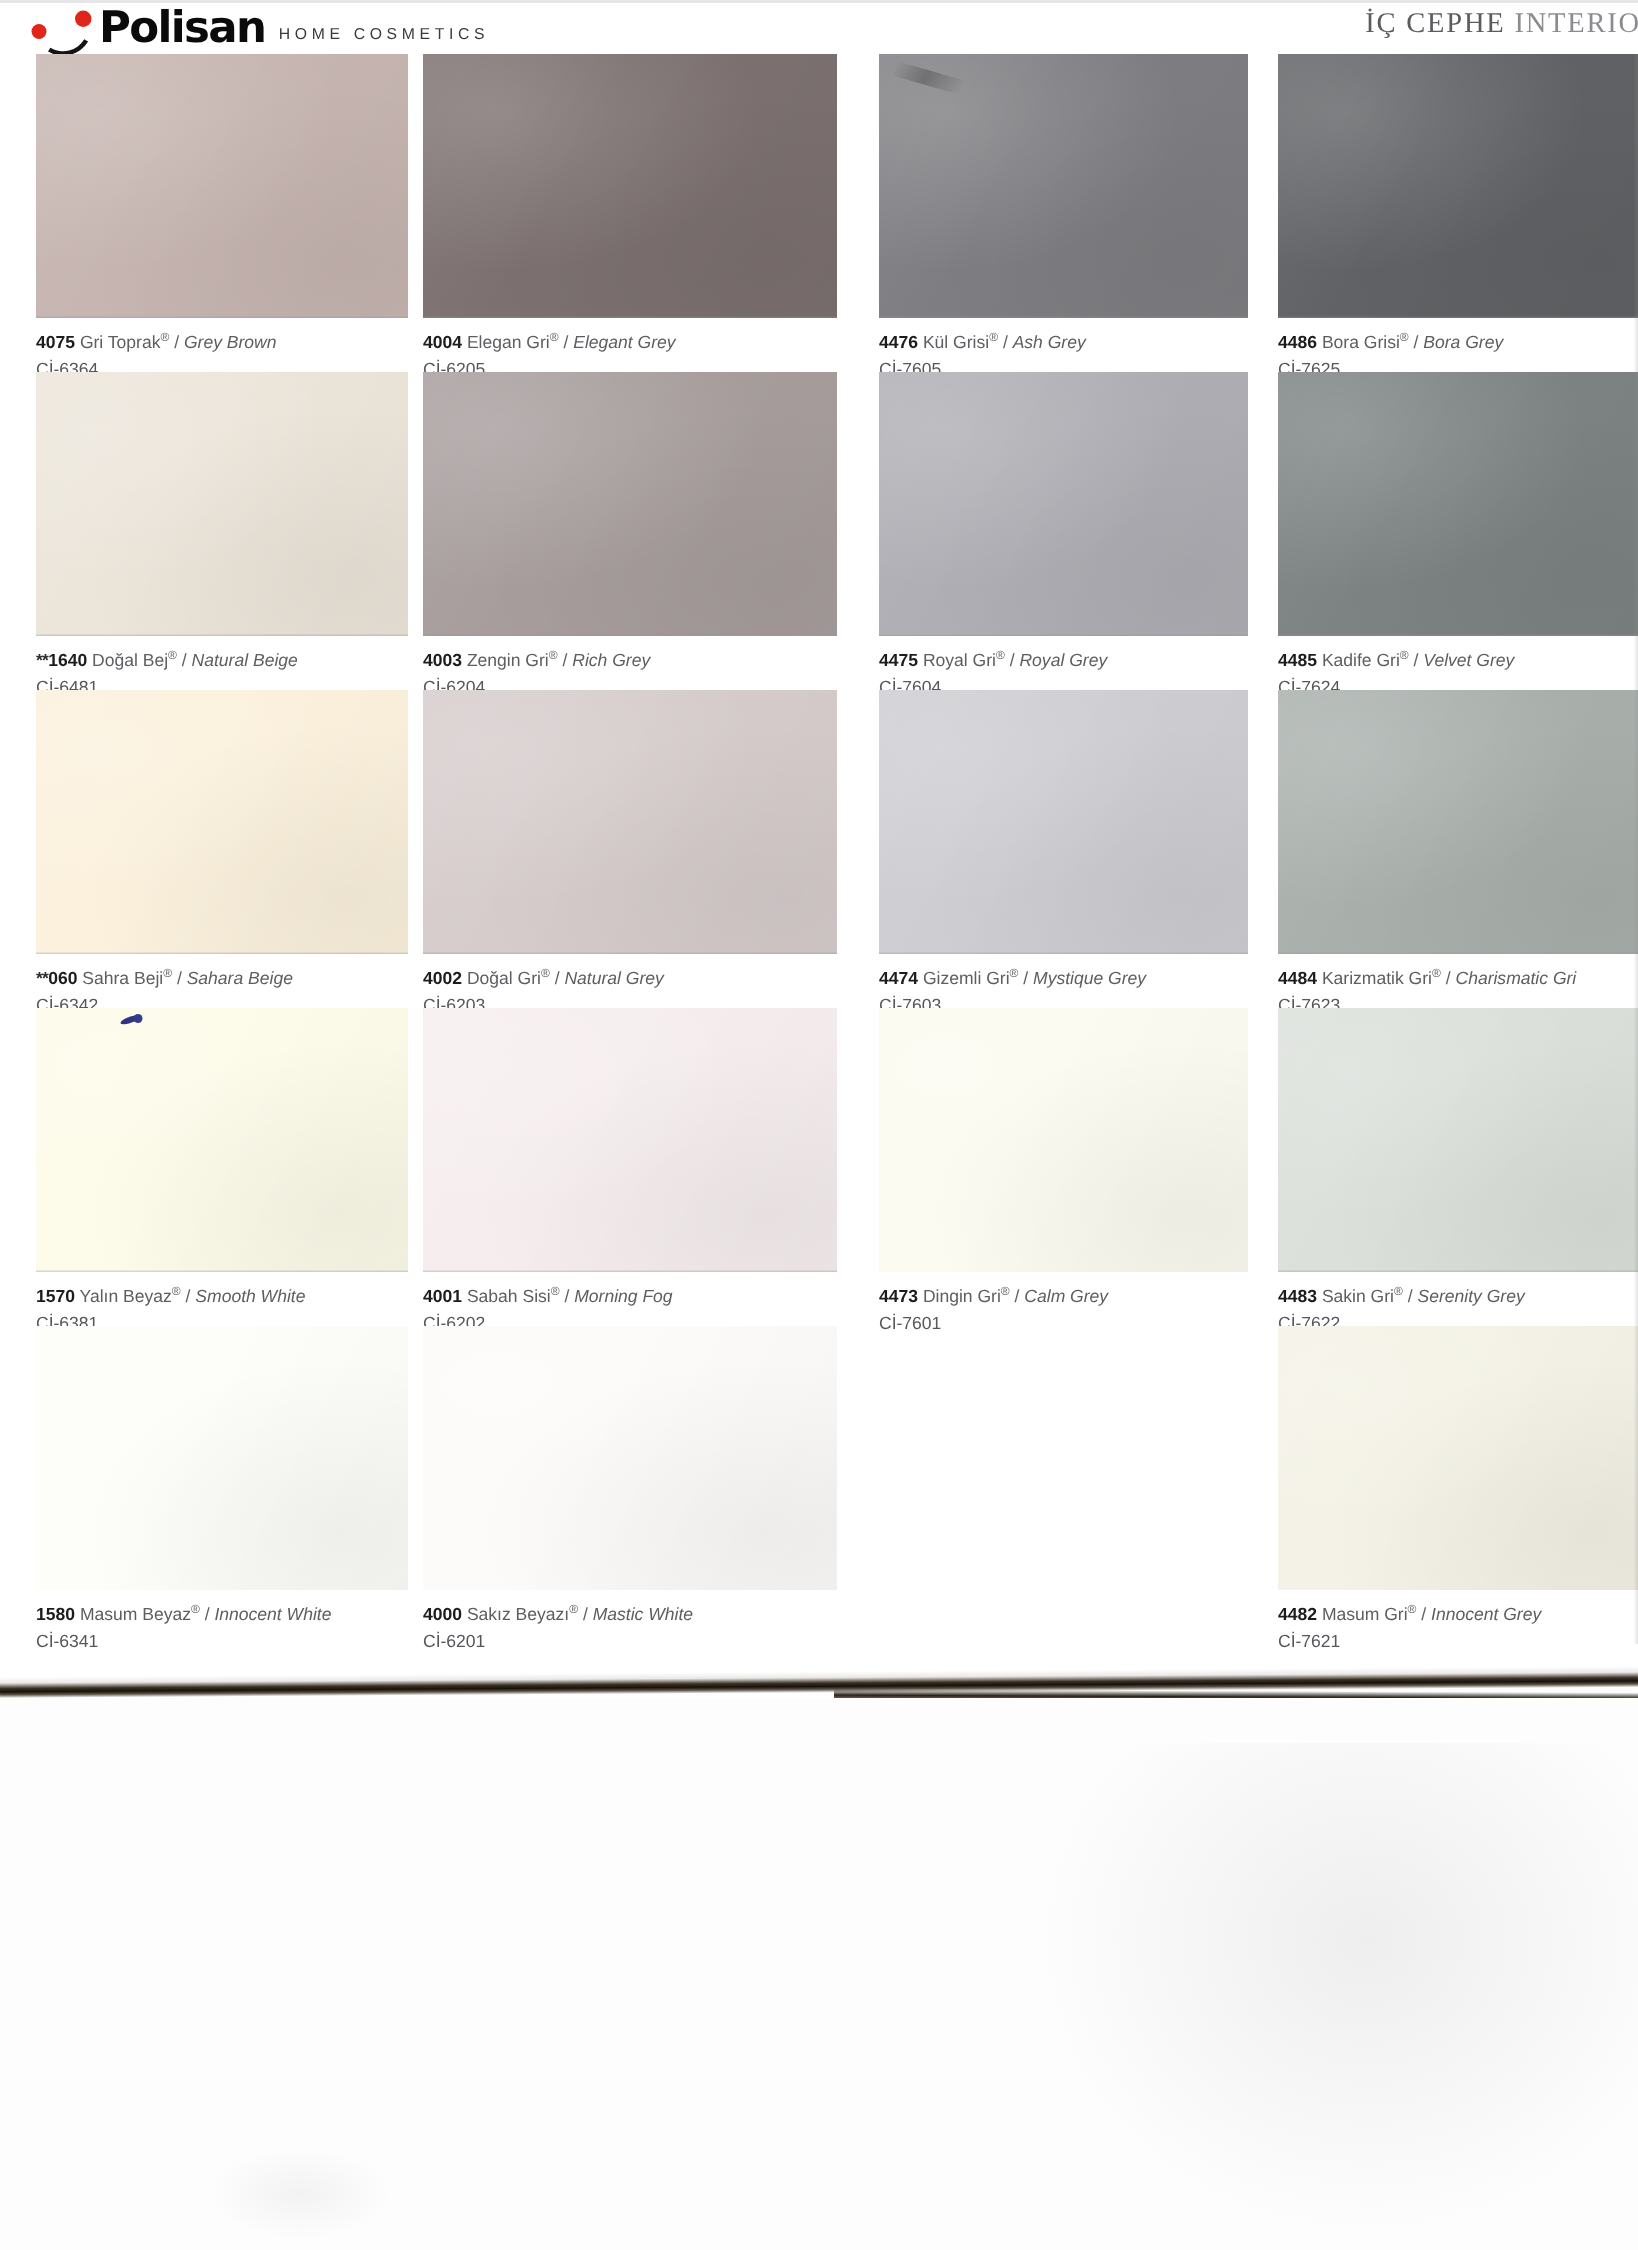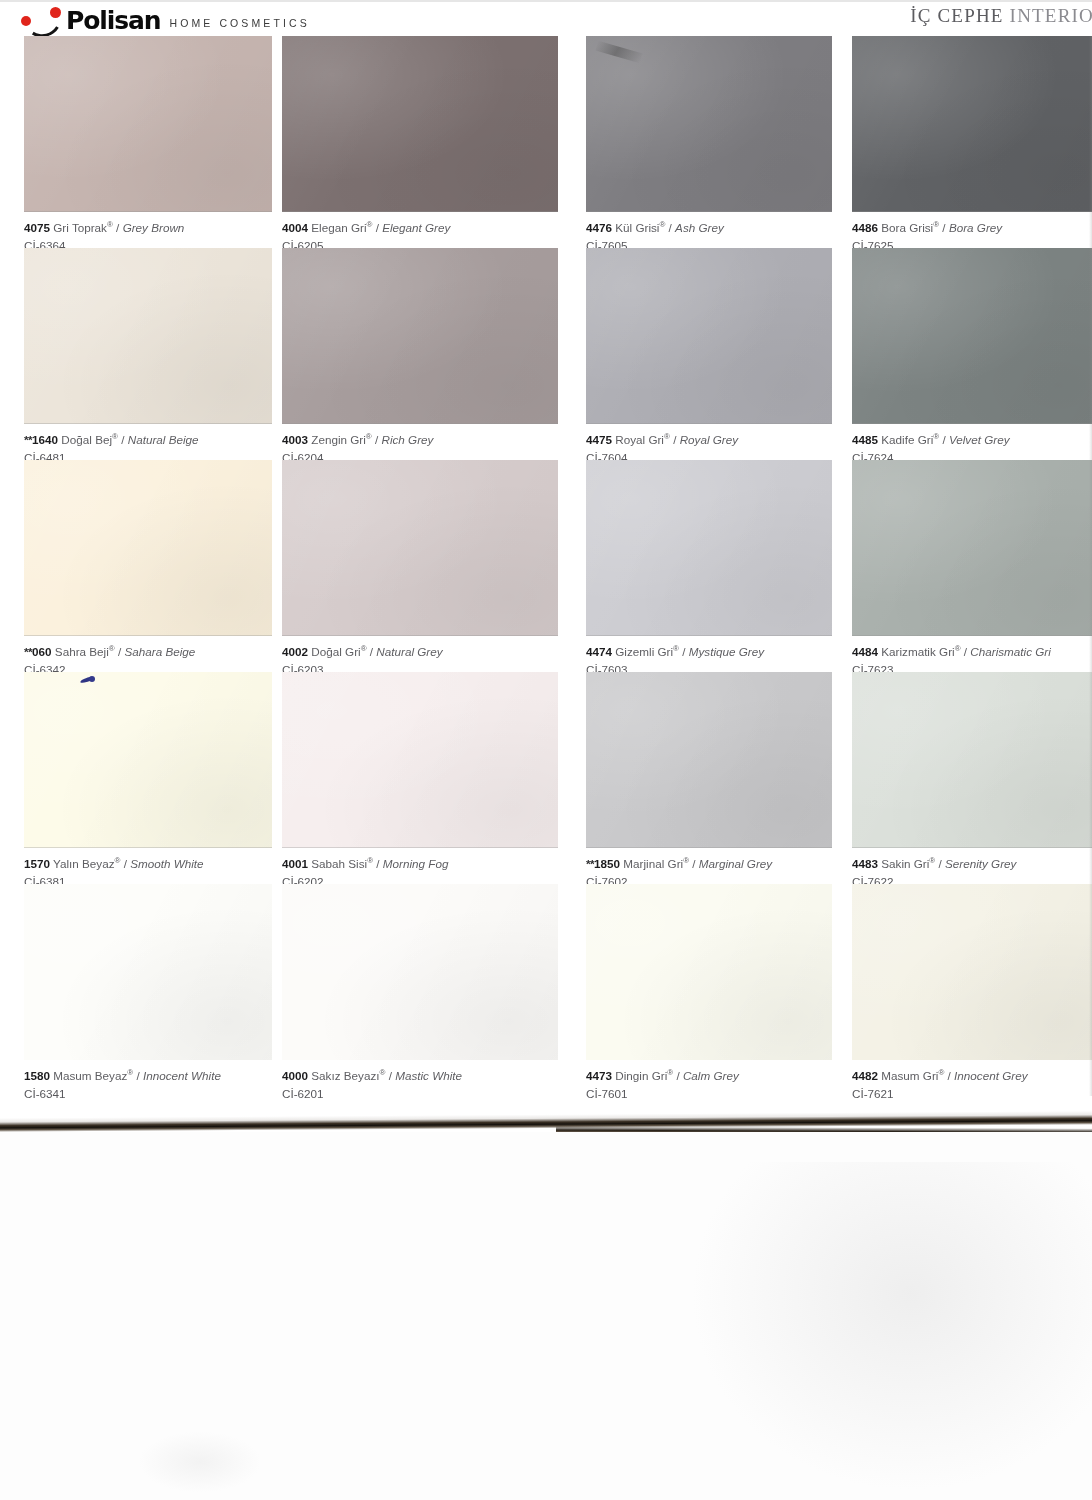--- a/index.html
+++ b/index.html
@@ -117,21 +117,21 @@
   .logo-mark .dot-r {
     position: absolute;
     left: 30px; top: 1px;
     width: 11px; height: 11px;
     background: #e0251b;
     border-radius: 50%;
   }
   .logo-word {
     font-family: "DejaVu Sans", sans-serif;
     font-weight: 700;
-    font-size: 25px;
+    font-size: 29px;
     letter-spacing: -1.1px;
     color: #0b0b0b;
     line-height: 1;
     position: relative;
     top: 1px;
   }
   .logo-sub {
     font-family: Liberation Sans, sans-serif;
     font-size: 10.5px;
     letter-spacing: 3.1px;
@@ -450,30 +450,20 @@
         <div class="cell sep-top">
           <div class="chip" style="background: rgb(205, 205, 210);">
             <div class="grain"></div>
             <div class="sheen"></div>
           </div>
           <div class="label">
             <div class="label-line1"><span class="stars"></span><span class="code-num">4474</span><span class="tr-name"> Gizemli Gri</span><span class="reg">®</span><span class="sep"> / </span><span class="en-name">Mystique Grey</span></div>
             <div class="label-line2">Cİ-7603</div>
           </div>
         </div>
-        <div class="cell sep-top">
-          <div class="chip" style="background: rgb(201, 201, 203);">
-            <div class="grain"></div>
-            <div class="sheen"></div>
-          </div>
-          <div class="label">
-            <div class="label-line1"><span class="stars">**</span><span class="code-num">1850</span><span class="tr-name"> Marjinal Gri</span><span class="reg">®</span><span class="sep"> / </span><span class="en-name">Marginal Grey</span></div>
-            <div class="label-line2">Cİ-7602</div>
-          </div>
-        </div>
         <div class="cell">
           <div class="chip" style="background: rgb(251, 251, 241);">
             <div class="grain"></div>
             <div class="sheen"></div>
           </div>
           <div class="label">
             <div class="label-line1"><span class="stars"></span><span class="code-num">4473</span><span class="tr-name"> Dingin Gri</span><span class="reg">®</span><span class="sep"> / </span><span class="en-name">Calm Grey</span></div>
             <div class="label-line2">Cİ-7601</div>
           </div>
         </div>

